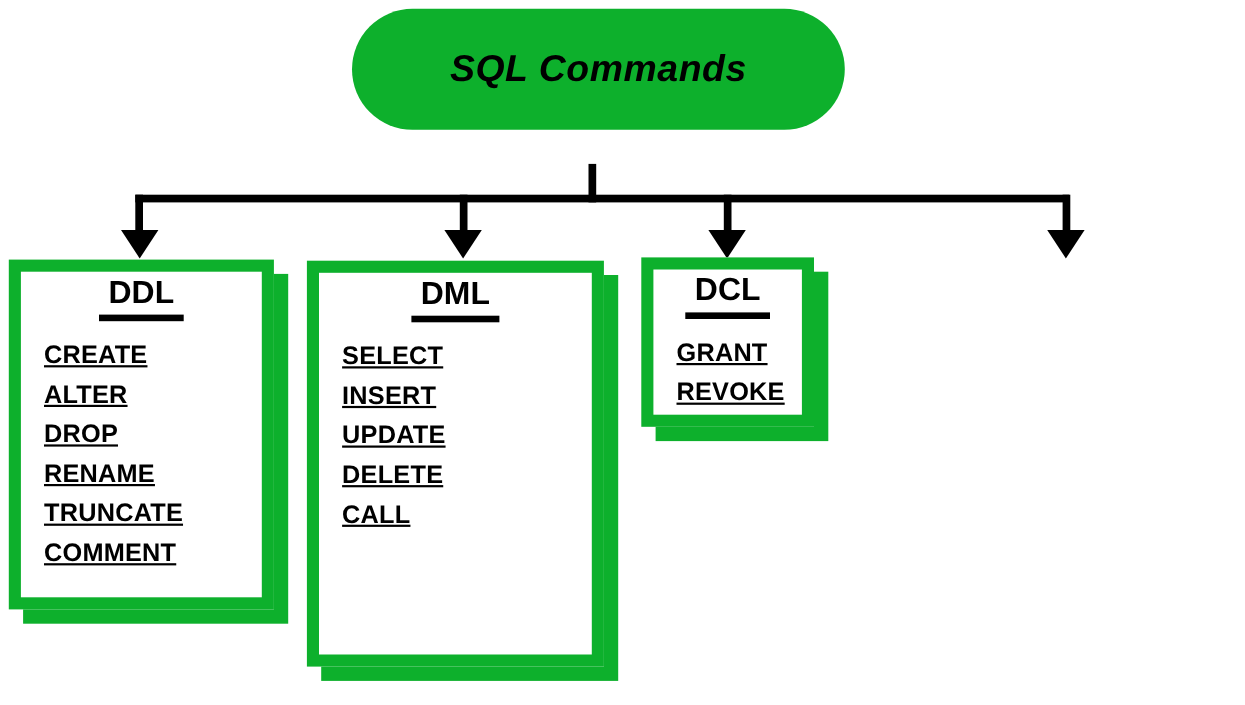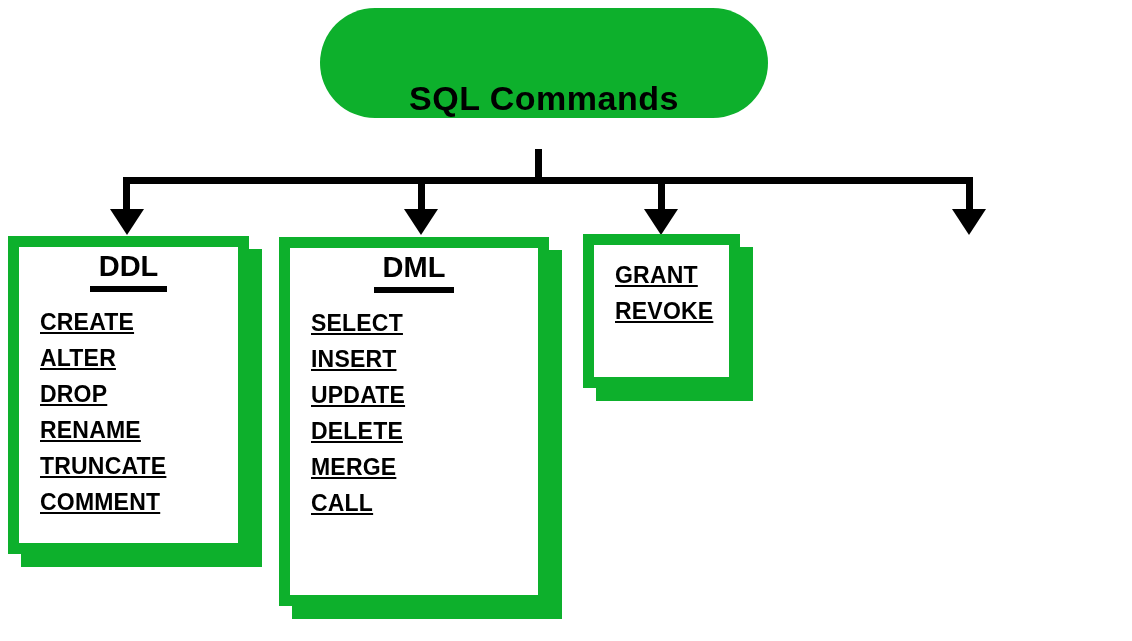--- a/index.html
+++ b/index.html
@@ -17,21 +17,21 @@
     color: var(--text);
   }
   .stage { position: absolute; inset: 0; }
 
   
   .pill {
     position: absolute;
     left: 320px; top: 8px; width: 448px; height: 110px;
     background: var(--green);
     border-radius: 72px;
-    display: flex; align-items: flex-end; justify-content: center;
+    display: flex; align-items: center; justify-content: center; font-style: italic;
   }
   .pill-label {
     font-size: 34px; font-weight: 700; letter-spacing: 0.5px;
     color: var(--text);
   }
 
   
   .cline { position: absolute; background: var(--line); }
   .stub  { left: 535px; top: 149px; width: 7px; height: 35px; }
   .hline { left: 123px; top: 177px; width: 849px; height: 7px; }
@@ -121,26 +121,28 @@
 
   <div class="cmdbox" id="box-dml">
     <div class="box-title">
       <span class="underline">DML</span>
     </div>
     <div class="box-items">
       <div>SELECT</div>
       <div>INSERT</div>
       <div>UPDATE</div>
       <div>DELETE</div>
-      <div>MERGE</div>
       <div>CALL</div>
     </div>
   </div>
 
   <div class="cmdbox" id="box-dcl">
+    <div class="box-title">
+      <span class="underline">DCL</span>
+    </div>
     <div class="box-items">
       <div>GRANT</div>
       <div>REVOKE</div>
     </div>
   </div>
 
 
 </div>
 
 </body></html>

